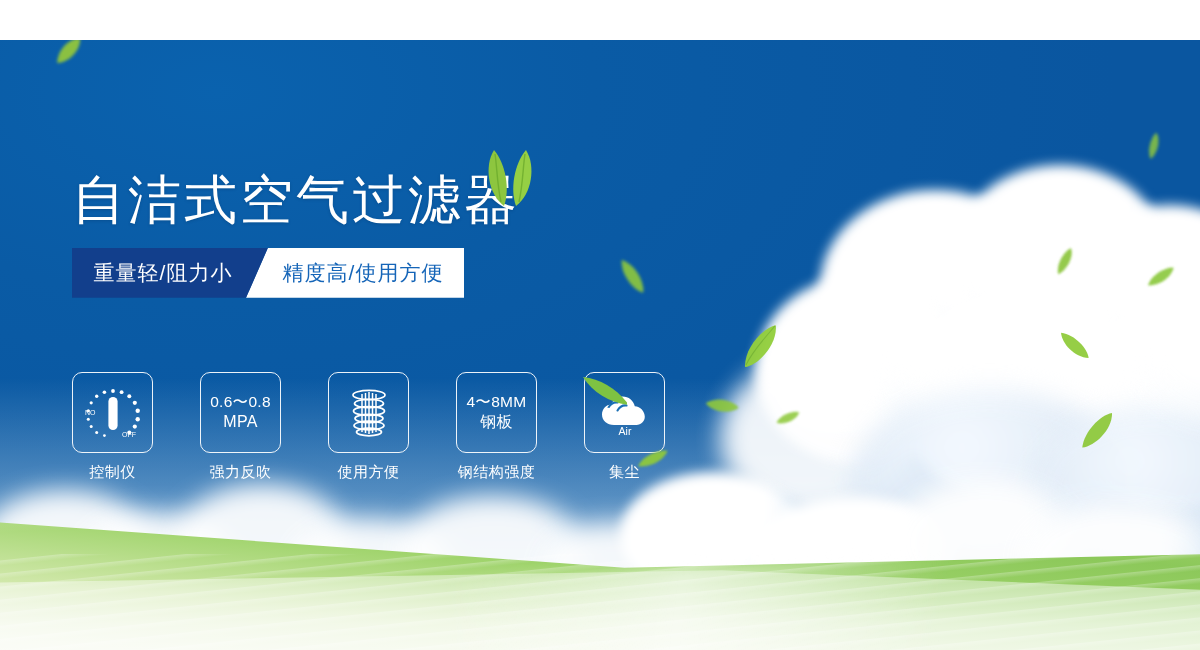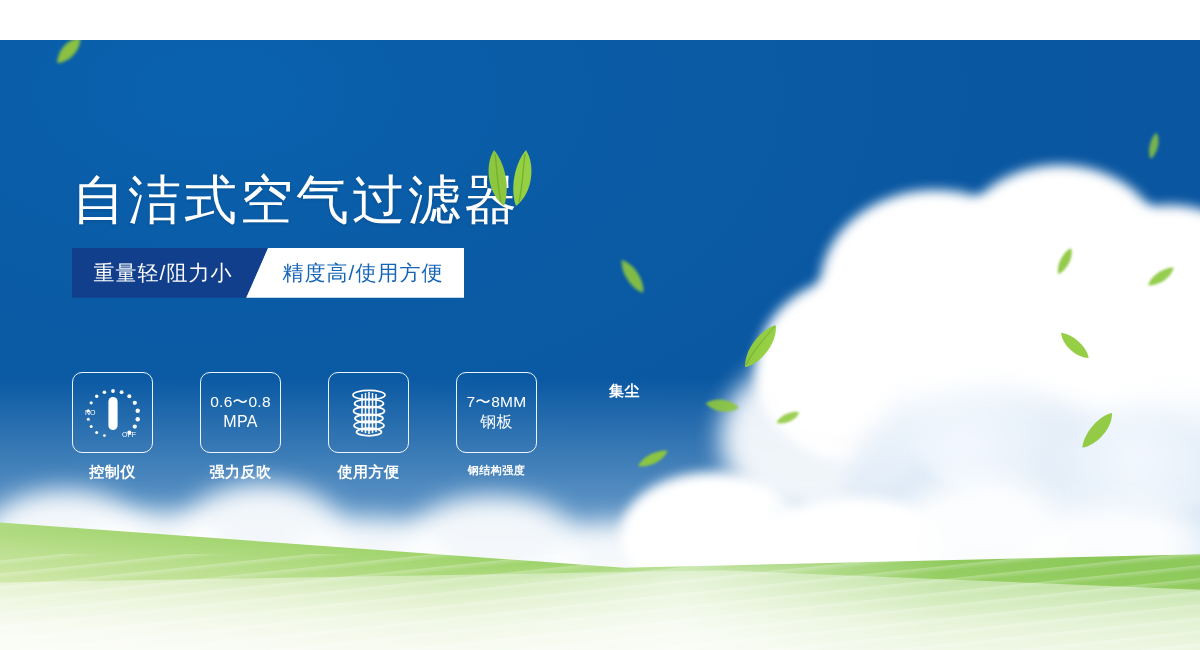--- a/index.html
+++ b/index.html
@@ -208,23 +208,22 @@
     text-align: center;
     letter-spacing: .3px;
   }
   .feature-text .l2 { font-size: 16px; display: block; }
   .feature-label {
     margin-top: 10px;
     color: #ffffff;
     font-size: 15px;
     white-space: nowrap;
     letter-spacing: .5px;
-    font-weight: bold;
-  }
-  .feature-label.wide { font-size: 11px; }
+  }
+  .feature-label.wide { font-size: 15px; }
   .icon-svg { display: block; }
 </style>
 </head>
 <body>
 
 <div id="banner">
 
   <div class="sky"></div>
   <div class="sky-haze"></div>
 
@@ -392,28 +391,46 @@
             <ellipse cx="29" cy="48" rx="12.5" ry="3.8"></ellipse>
           </g>
         </svg>
       </div>
       <div class="feature-label">使用方便</div>
     </div>
 
     <div class="feature">
       <div class="feature-box">
         <div class="feature-text">
-          <span>7〜8MM</span>
+          <span>4〜8MM</span>
           <span class="l2">钢板</span>
         </div>
       </div>
       <div class="feature-label wide">钢结构强度</div>
     </div>
 
     <div class="feature">
+      <div class="feature-box">
+        <div style="position:absolute; left:-4px; top:2px; width:46px; height:34px; overflow:hidden; pointer-events:none;">
+          <svg width="52" height="38" viewBox="0 0 52 38">
+              <path d="M2 2 C20 4 36 14 48 30 C30 28 12 18 2 2 Z" fill="#7ec242"></path>
+            </svg>
+        </div>
+        <svg class="icon-svg" width="58" height="46" viewBox="0 0 58 46" style="margin-top:2px;">
+          <g fill="#ffffff">
+            <path d="M18 34 C11 34 6 29.5 6 23.5 C6 18 10 13.8 15.4 13.2 C17 8.6 21.4 5.4 26.6 5.4 C32.6 5.4 37.6 9.6 38.8 15.2 C44.4 15.6 48.8 20.2 48.8 25.8 C48.8 30.4 45 34 40.4 34 Z"></path>
+          </g>
+          <g fill="none" stroke="#1a6fb5" stroke-width="2.1" stroke-linecap="round">
+            <path d="M12.5 16.5 C14.5 13 18 11 21.5 11.5"></path>
+            <path d="M21.5 19.5 C23.5 16 27 14 30.5 14.5"></path>
+          </g>
+          <circle cx="12" cy="21.5" r="3.6" fill="none" stroke="#ffffff" stroke-width="2.2"></circle>
+          <text x="29" y="44" fill="#ffffff" font-size="10.5" text-anchor="middle" font-family="Liberation Sans, sans-serif">Air</text>
+        </svg>
+      </div>
       <div class="feature-label">集尘</div>
     </div>
 
   </div>
 
   <div class="leaf" style="left:636px; top:412px; transform:rotate(-12deg); filter:blur(0.8px); opacity:.95;">
     <svg width="34" height="15" viewBox="0 0 34 15">
         <path d="M1 11 C8 1 26 -1 33 2 C26 13 8 14 1 11 Z" fill="#8fc93d"></path>
       </svg>
   </div>

